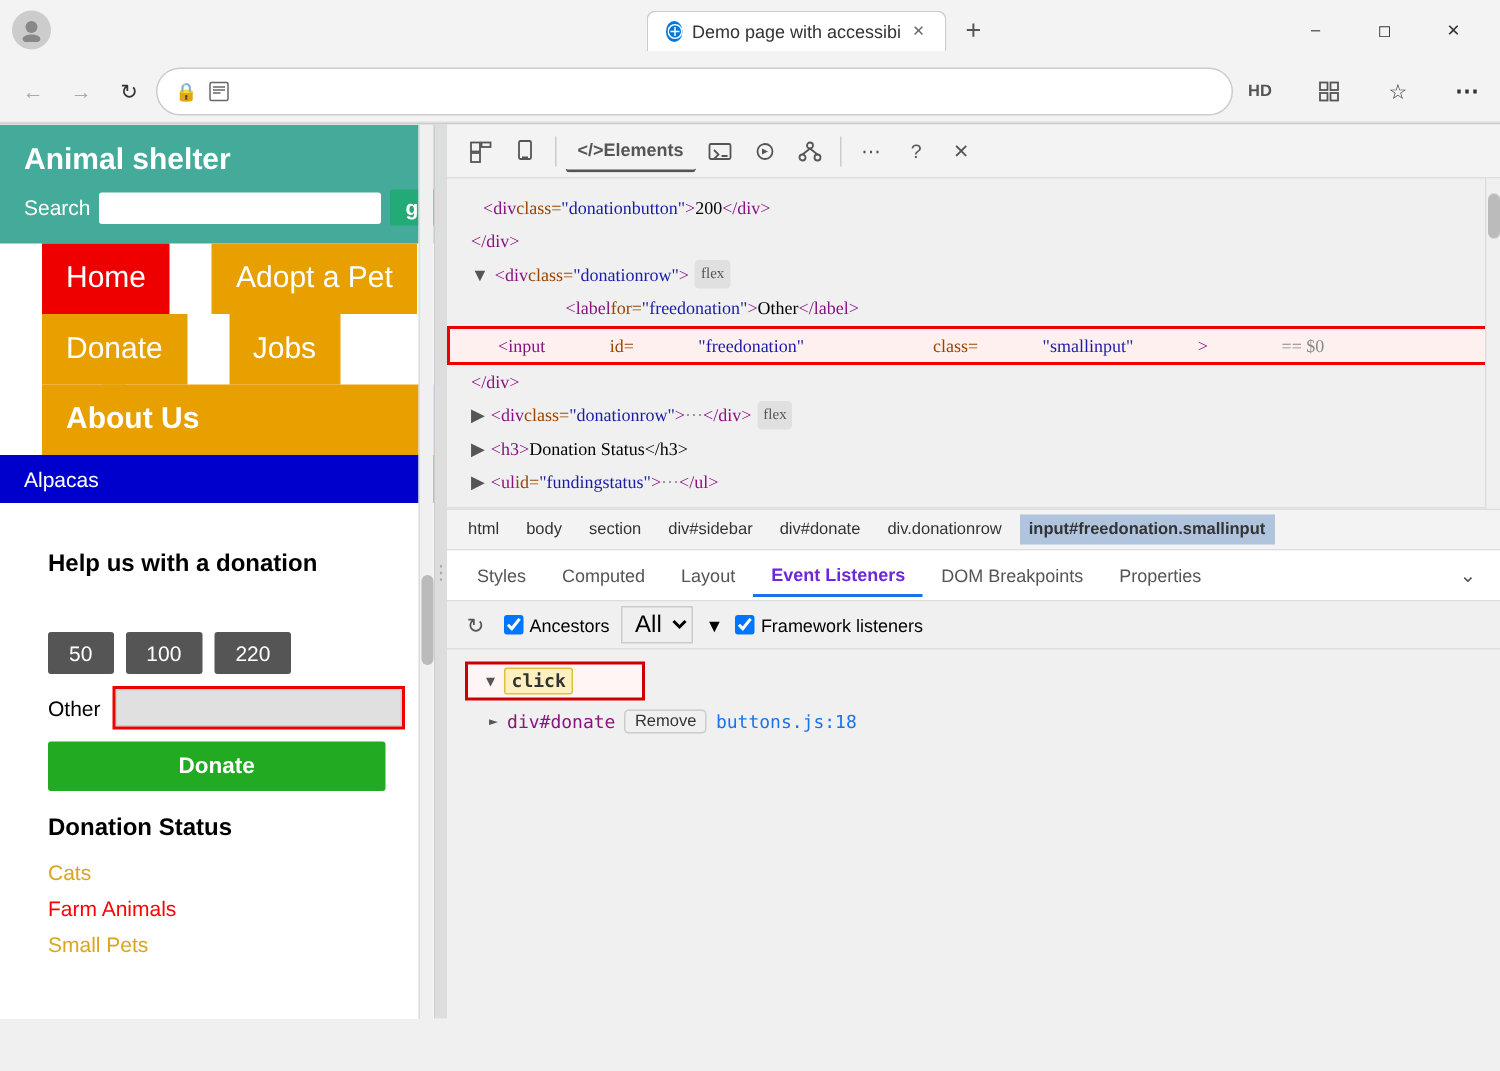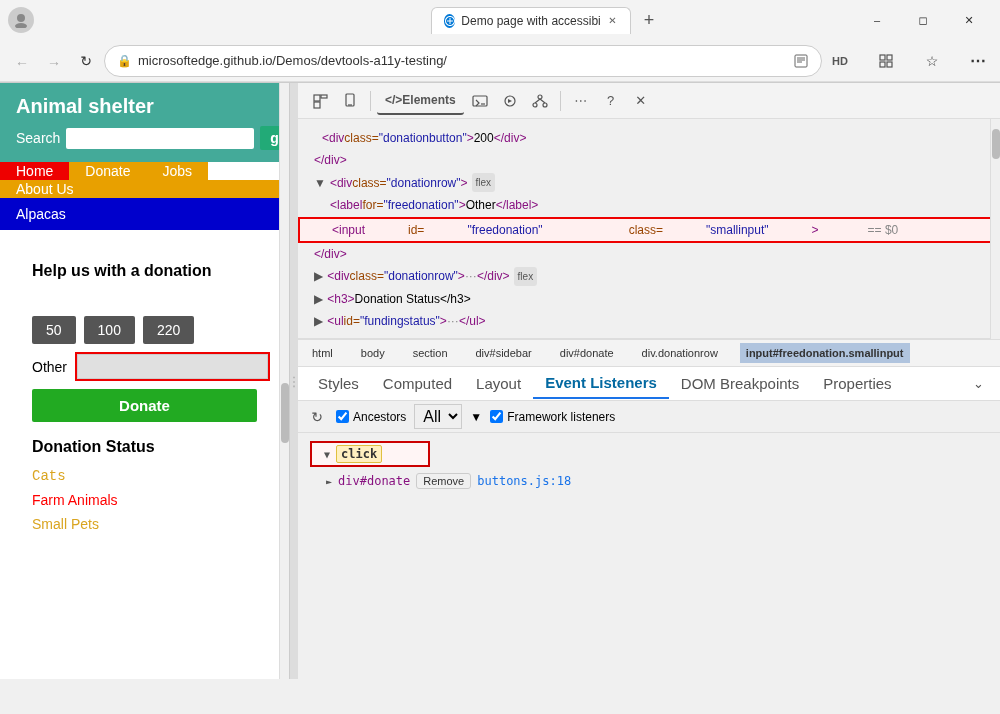--- a/index.html
+++ b/index.html
@@ -31,64 +31,64 @@
 
     
     .webpage { width: 290px; min-width: 290px; background: white; overflow-y: auto; border-right: 1px solid #ccc; position: relative; }
     .webpage-header { background: #4a9; padding: 12px 16px; }
     .webpage-header h1 { color: white; font-size: 20px; font-weight: bold; }
     .search-area { display: flex; gap: 6px; align-items: center; margin-top: 8px; }
     .search-label { color: white; font-size: 14px; }
     .search-input { flex: 1; padding: 3px 6px; border: none; border-radius: 2px; font-size: 13px; }
     .search-go { background: #2a7; color: white; border: none; padding: 4px 10px; border-radius: 2px; font-size: 14px; font-weight: bold; cursor: pointer; }
     .nav-menu { display: flex; flex-wrap: wrap; }
-    .nav-item { padding: 1px 16px; color: white; font-size: 14px; cursor: pointer; background: #e8a000; }
+    .nav-item { padding: 12px 16px; color: white; font-size: 20px; cursor: pointer; background: #e8a000; margin-left: 28px; }
     .nav-item.home { background: #e00; }
     .nav-item.adopt { background: #e8a000; }
     .nav-item.donate-nav { background: #e8a000; }
     .nav-item.jobs { background: #e8a000; }
-    .nav-item.about { background: #e8a000; display: block; width: 100%; }
+    .nav-item.about { background: #e8a000; display: block; width: 100%; font-weight: bold; }
     .alpacas-bar { background: #00c; color: white; padding: 8px 16px; font-size: 14px; cursor: pointer; }
     .webpage-body { padding: 32px; }
     .donation-section h2 { font-size: 16px; font-weight: bold; margin-bottom: 12px; }
     .donation-amounts { display: flex; gap: 8px; margin-bottom: 10px; margin-top: 36px; }
     .amount-btn { background: #555; color: white; border: none; padding: 6px 14px; border-radius: 2px; font-size: 14px; cursor: pointer; }
     .other-row { display: flex; align-items: center; gap: 10px; margin-bottom: 10px; }
     .other-label { font-size: 14px; }
     .other-input { flex: 1; border: 1px solid #ccc; padding: 4px 6px; background: #e0e0e0; }
     .donate-btn { width: 100%; background: #2a2; color: white; border: none; padding: 8px; font-size: 15px; font-weight: bold; cursor: pointer; border-radius: 2px; }
     .donation-status h2 { font-size: 16px; font-weight: bold; margin: 16px 0 8px; }
     .status-list { list-style: none; }
     .status-item { padding: 4px 0; font-size: 14px; }
     .status-item.dogs { color: green; }
-    .status-item.cats { color: goldenrod; font-family: Liberation Mono, monospace; }
+    .status-item.cats { color: goldenrod; }
     .status-item.farm { color: red; }
     .status-item.small { color: goldenrod; }
     .status-item.others { color: green; }
     .devtools-toolbar { display: flex; align-items: center; padding: 0 8px; background: #f3f3f3; border-bottom: 1px solid #ddd; height: 36px; gap: 2px; }
     .dt-btn { width: 28px; height: 28px; display: flex; align-items: center; justify-content: center; border-radius: 3px; cursor: pointer; font-size: 13px; color: #555; }
     .dt-separator { width: 1px; height: 20px; background: #ccc; margin: 0 4px; }
     .dt-tab-active { font-weight: 600; border-bottom: 2px solid #555; }
     .dt-spacer { flex: 1; }
 
     
-    .html-tree { padding: 8px 0; font-family: Liberation Sans, sans-serif; font-size: 12px; line-height: 1.7; overflow-y: auto; flex: 1; min-height: 0; }
+    .html-tree { padding: 8px 0; font-family: Liberation Serif, serif; font-size: 12px; line-height: 1.7; overflow-y: auto; flex: 1; min-height: 0; }
     .tree-line { padding: 1px 12px; display: flex; align-items: center; gap: 0; white-space: nowrap; }
     .highlighted-line { background: #fff0f0; border: 2px solid #e00; }
     .badge { background: #e0e0e0; color: #555; font-size: 10px; padding: 1px 4px; border-radius: 3px; margin-left: 4px; }
 
     
-    .breadcrumb-bar { display: flex; align-items: center; background: #f3f3f3; border-top: 1px solid #ddd; border-bottom: 1px solid #ddd; padding: 0 8px; height: 28px; overflow-x: auto; white-space: nowrap; font-size: 11px; gap: 16px; }
+    .breadcrumb-bar { display: flex; align-items: center; background: #f3f3f3; border-top: 1px solid #ddd; border-bottom: 1px solid #ddd; padding: 0 8px; height: 28px; overflow-x: auto; white-space: nowrap; font-size: 11px; gap: 6px; }
     .bc-item { padding: 4px 6px; color: #333; cursor: pointer; }
     .bc-item.active { background: #b0c4de; font-weight: 600; }
 
     
     .sub-tabs { display: flex; align-items: center; border-bottom: 1px solid #ddd; padding: 0 8px; background: white; height: 34px; }
-    .sub-tab { padding: 6px 12px; font-size: 15px; cursor: pointer; color: #555; }
-    .sub-tab.active { color: #0369a1; border-bottom: 2px solid #1a73e8; font-weight: 600; }
+    .sub-tab { padding: 6px 12px; font-size: 12px; cursor: pointer; color: #555; }
+    .sub-tab.active { color: #6d28d9; border-bottom: 2px solid #1a73e8; font-weight: 600; }
     .sub-tab-spacer { flex: 1; }
     .sub-tab-more { padding: 4px 8px; cursor: pointer; color: #555; }
 
     
     .el-toolbar { display: flex; align-items: center; padding: 4px 8px; border-bottom: 1px solid #ddd; gap: 8px; height: 32px; }
     .el-refresh { width: 22px; height: 22px; display: flex; align-items: center; justify-content: center; cursor: pointer; font-size: 14px; color: #555; }
     .checkbox-wrap { display: flex; align-items: center; gap: 4px; font-size: 12px; }
     .el-select { font-size: 16px; border: 1px solid #ccc; padding: 2px 4px; }
     .el-dropdown { font-size: 12px; cursor: pointer; }
 
@@ -142,21 +142,20 @@
       <div class="win-btn close">✕</div>
     </div>
   </div>
 
   <div class="nav-bar">
     <div class="nav-btn disabled">←</div>
     <div class="nav-btn" style="color:#aaa;">→</div>
     <div class="nav-btn">↻</div>
     <div class="address-bar">
       <span class="address-bar-lock">🔒</span>
-      <span class="address-text">microsoftedge.github.io/Demos/devtools-a11y-testing/</span>
       <svg width="16" height="16" viewBox="0 0 16 16">
           <rect x="2" y="2" width="12" height="12" rx="1" fill="none" stroke="#666" stroke-width="1"></rect>
           <path d="M4 5h8M4 7h8M4 9h5" stroke="#666" stroke-width="1"></path>
         </svg>
     </div>
     <div class="nav-right">
       <div class="nav-btn" style="font-size:11px;font-weight:bold;color:#555;">HD</div>
       <div class="nav-btn">
         <svg width="16" height="16" viewBox="0 0 16 16">
             <rect x="2" y="2" width="5" height="5" fill="none" stroke="#555" stroke-width="1.2"></rect>
@@ -177,20 +176,21 @@
     <div class="webpage-header">
       <h1>Animal shelter</h1>
       <div class="search-area">
         <label class="search-label">Search</label>
         <input class="search-input" type="text" style="">
         <button class="search-go">go</button>
       </div>
     </div>
     <div class="nav-menu">
       <div class="nav-item home">Home</div>
+      <div class="nav-item adopt">Adopt a Pet</div>
       <div class="nav-item donate-nav" style="position:relative;">
         Donate
         <div style="position:absolute;bottom:-8px;left:50%;transform:translateX(-50%);width:0;height:0;border-left:8px solid transparent;border-right:8px solid transparent;border-top:8px solid #e8a000;"></div>
       </div>
       <div class="nav-item jobs">Jobs</div>
       <div class="nav-item about">About Us</div>
     </div>
     <div class="alpacas-bar">Alpacas</div>
 
     <div class="webpage-body">
@@ -292,21 +292,21 @@
         <span style="color:#881280;">&lt;/div&gt;</span>
       </div>
       <div class="tree-line" style="padding-left:16px;">
         <span style="color:#555;margin-right:4px;">▼</span>
         <span style="color:#881280;">&lt;div </span>
           <span style="color:#994500;">class=</span>
           <span style="color:#1a1aa6;">"donationrow"</span>
           <span style="color:#881280;">&gt;</span>
         <span class="badge">flex</span>
       </div>
-      <div class="tree-line" style="padding-left:32px;">
+      <div class="tree-line" style="padding-left:32px;margin-left:47px;">
         <span style="color:#881280;">&lt;label </span>
           <span style="color:#994500;">for=</span>
           <span style="color:#1a1aa6;">"freedonation"</span>
           <span style="color:#881280;">&gt;</span>
           <span>Other</span>
           <span style="color:#881280;">&lt;/label&gt;</span>
       </div>
       <div class="tree-line highlighted-line" style="padding-left:32px;gap:43px;">
         <span style="color:#881280;">&lt;input </span>
           <span style="color:#994500;">id=</span>

